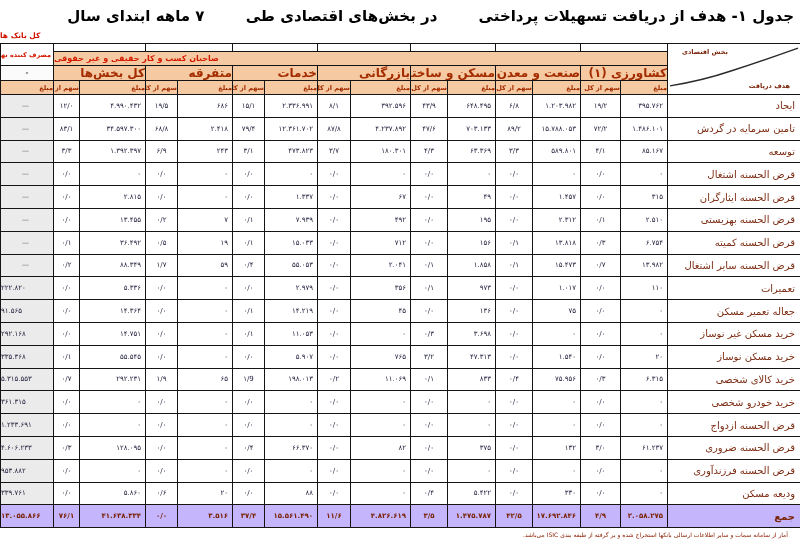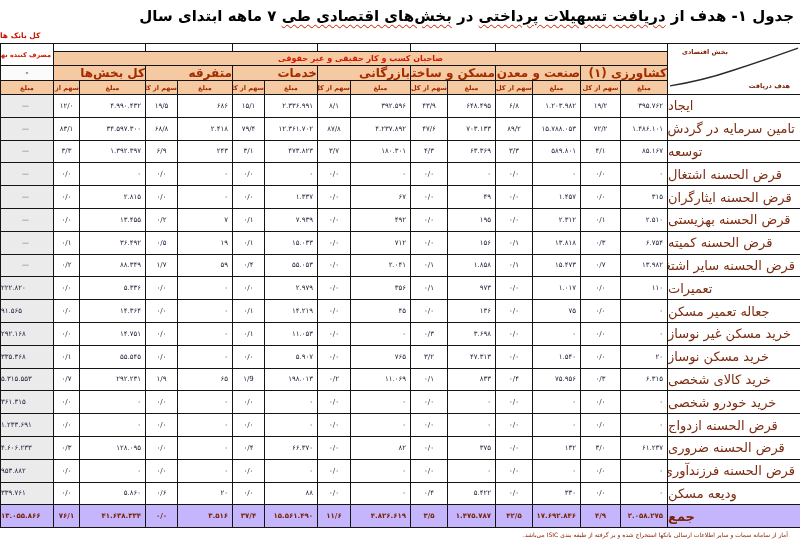--- a/index.html
+++ b/index.html
@@ -1,39 +1,39 @@
 <!DOCTYPE html>
 <html lang="fa"><head>
 <meta charset="utf-8">
 <style>
   html,body{margin:0;padding:0;background:#fff;width:800px;height:557px;overflow:hidden;
     font-family:"DejaVu Sans","Liberation Sans",sans-serif;}
   .title{direction:rtl;text-align:right;font-size:15px;font-weight:bold;color:#000;
     padding:7px 6px 0 0;letter-spacing:-0.2px;}
-  .title .wavy{text-decoration:underline;text-decoration-style:wavy;
-    text-decoration-color:#d41a00;text-decoration-thickness:1px;text-underline-offset:3px;}
+  .title .wavy{text-decoration-style:wavy;
+    text-decoration-color:#d41a00;text-decoration-thickness:1px;text-underline-offset:3px;margin-left:36px;}
   .subtitle{direction:rtl;text-align:left;color:#cf1500;font-size:7.5px;font-weight:bold;margin:6px 0 3px 0;}
   table{border-collapse:collapse;table-layout:fixed;width:800px;direction:rtl;}
   th,td{border-left:1px solid #141414;border-right:1px solid #141414;
     border-top:1.5px solid #141414;border-bottom:1.5px solid #141414;
     padding:0;overflow:hidden;white-space:nowrap;}
   thead th{background:#f5c9a1;color:#a32c00;font-weight:bold;}
   .hr-top th{height:7px;background:#fff;}
-  .band{font-size:8px;height:13px;color:#d41a00;text-align:center;}
+  .band{font-size:8px;height:13px;color:#d41a00;text-align:left;}
   .group{font-size:12px;height:14px;text-align:right;}
-  .sub{font-size:6.5px;height:13px;text-align:center;color:#a32c00;}
+  .sub{font-size:6.5px;height:13px;text-align:right;color:#a32c00;}
   .corner{background:#f5c9a1;position:relative;padding:0;}
   .corner svg{position:absolute;left:0;top:0;width:100%;height:100%;}
   .corner .ax{position:absolute;font-size:6.5px;color:#7a2408;font-weight:bold;}
   .ax-top{top:4px;left:14px;}
   .ax-bottom{bottom:4px;right:10px;}
   .consumer-head{background:#f5c9a1;color:#d41a00;font-size:6.5px;text-align:right;padding-right:2px;}
   .consumer-dash{background:#fbfbfb;color:#444;font-size:7px;text-align:center;}
   tbody td{font-size:7px;color:#232340;height:21.8px;background:#fff;}
-  td.lbl{font-size:13px;color:#7c2c12;text-align:left;padding-right:5px;background:#fff;}
+  td.lbl{font-size:10px;color:#7c2c12;text-align:right;padding-right:5px;background:#fff;}
   td.amt{text-align:right;padding-right:4px;}
   td.shr{text-align:center;}
   td.cons{background:#ebebeb;text-align:left;padding-right:3px;}
   td.cons.dash{text-align:center;color:#666;}
   tr.total td{background:#c4b5fd;color:#7a2408;font-weight:bold;}
   tr.total td.lbl{color:#7a2408;font-weight:bold;}
   .footnote{direction:rtl;text-align:right;color:#8a2000;font-size:6px;padding:3px 12px 0 0;}
 </style>
 </head>
 <body>

